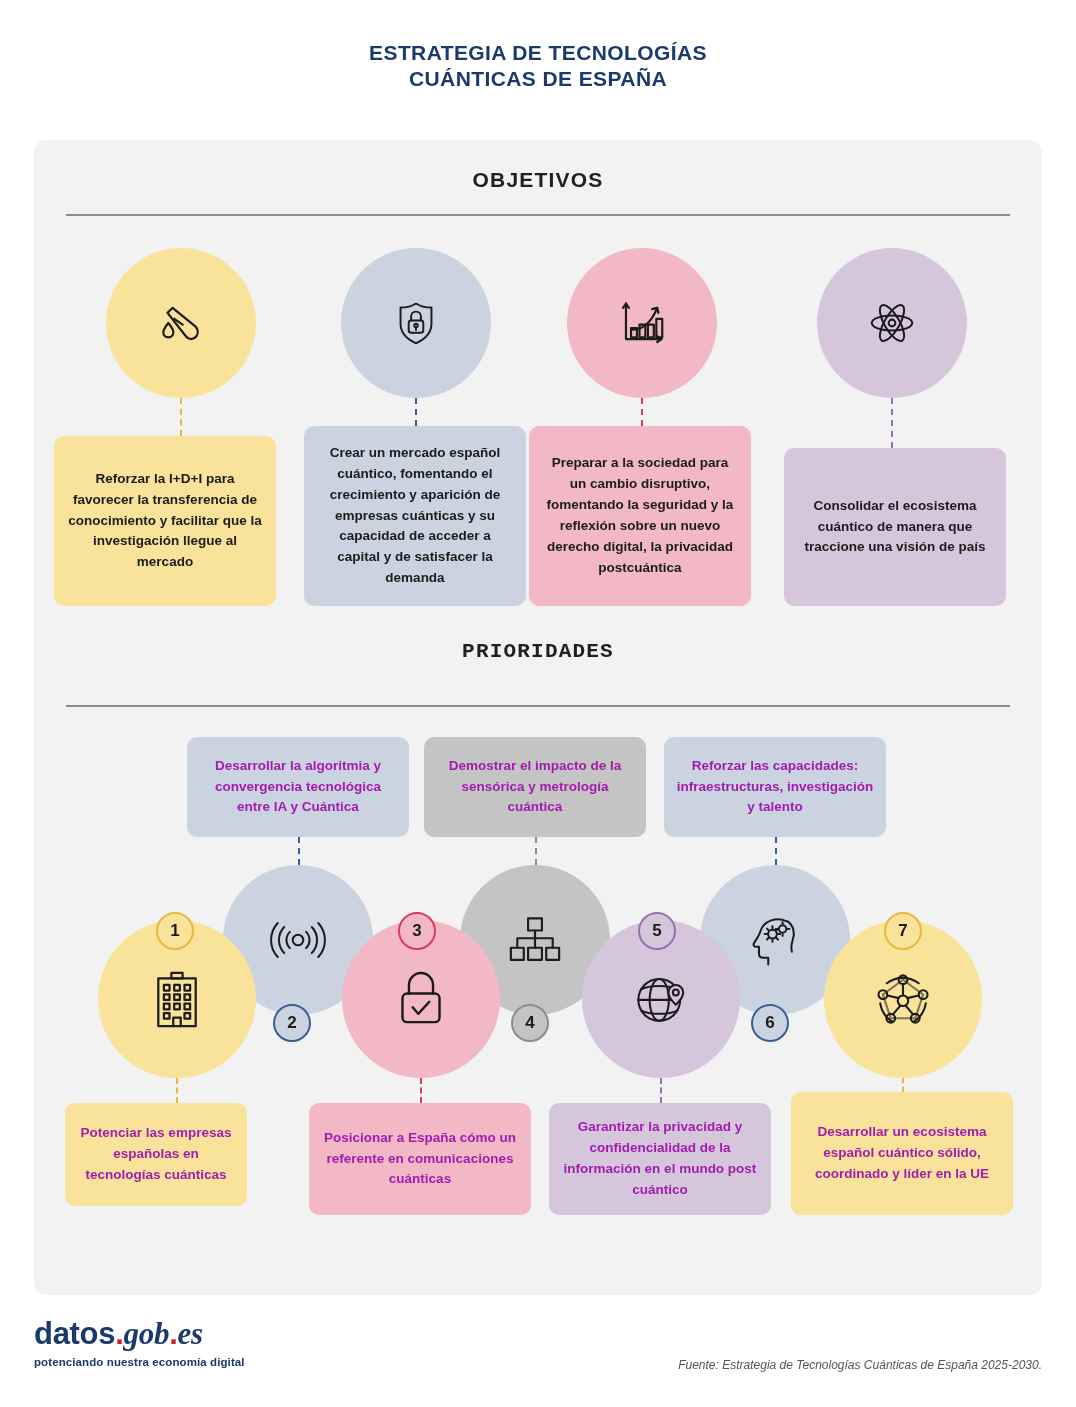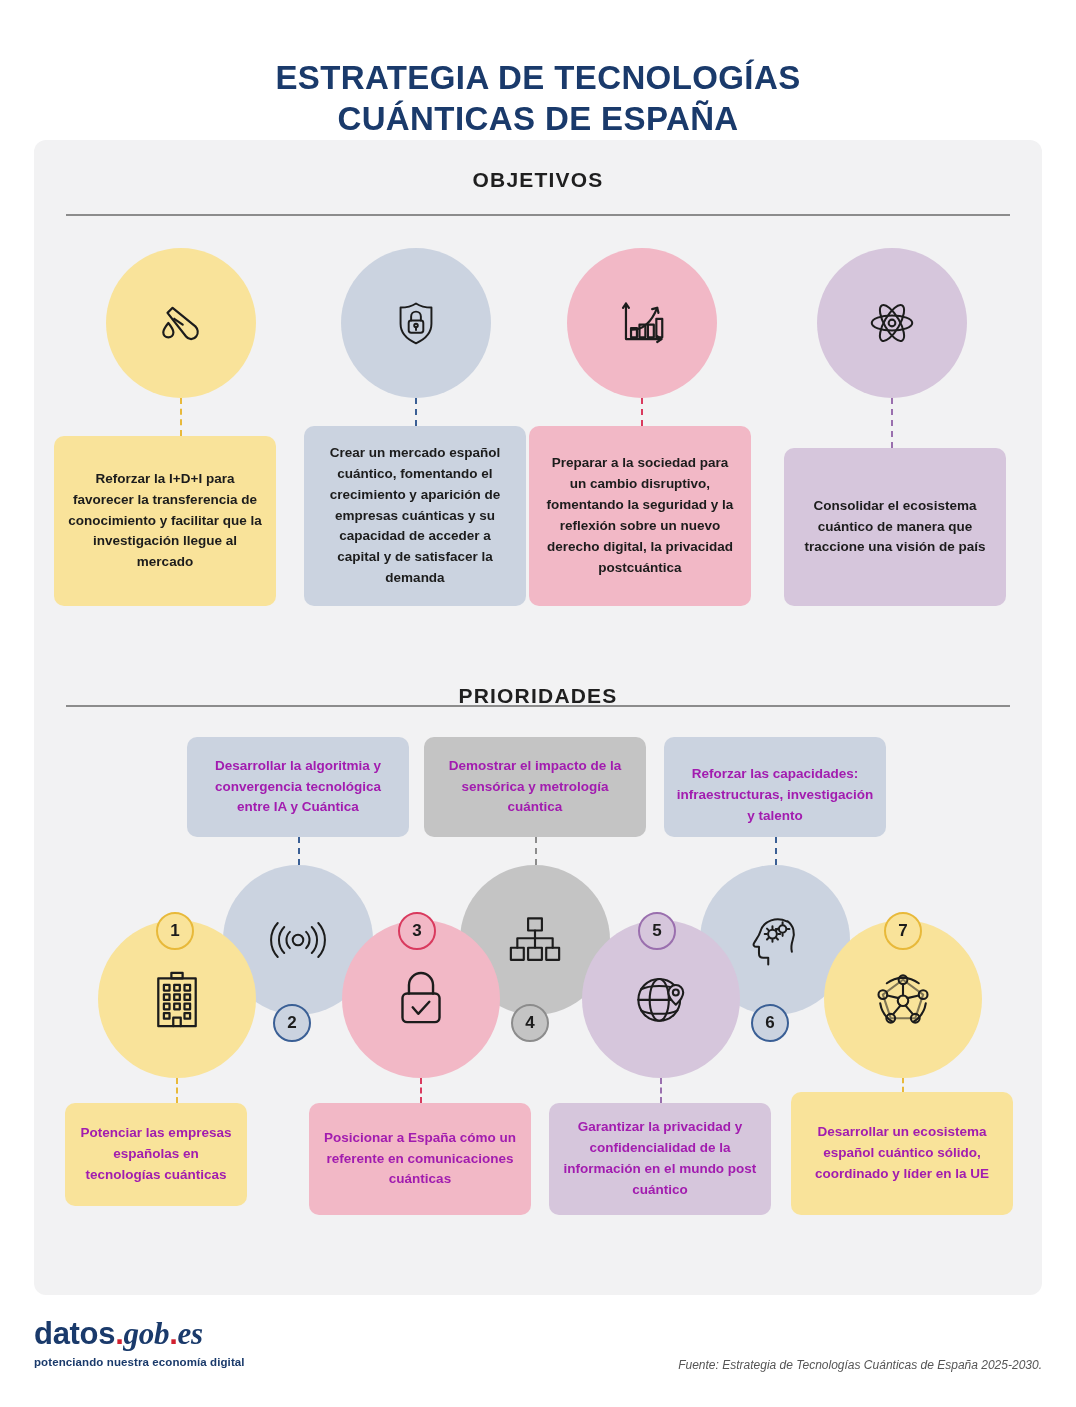--- a/index.html
+++ b/index.html
@@ -11,25 +11,24 @@
     overflow: hidden;
   }
   .page { position: relative; width: 1076px; height: 1407px; background: #ffffff; }
 
   
   .title {
     position: absolute;
     top: 40px; left: 0; width: 1076px;
     text-align: center;
     color: #1a3a6b;
-    font-size: 33px;
+    font-size: 21px;
     font-weight: 700;
     letter-spacing: 0.4px;
     line-height: 1.25;
-    margin-top: 17px;
   }
   .title .l2 { display: block; }
 
   
   .panel {
     position: absolute;
     top: 140px; left: 34px;
     width: 1008px; height: 1155px;
     background: #f2f2f3;
     border-radius: 12px;
@@ -202,34 +201,34 @@
           <ellipse cx="32" cy="32" rx="24" ry="9" transform="rotate(120 32 32)"></ellipse>
           <circle cx="32" cy="32" r="4"></circle>
         </svg>
       </span>
     </div>
     <div class="obj-conn" style="left:857px; top:258px; height:50px; border-color:#9a6fae;"></div>
     <div class="obj-box" style="left:750px; top:308px; width:222px; height:158px; background:#d6c6dc;">
       <span>Consolidar el ecosistema cuántico de manera que traccione una visión de país</span>
     </div>
 
-    <div class="sec-head" id="prioridades-head" style="top:544px;">PRIORIDADES</div>
+    <div class="sec-head" id="prioridades-head" style="top:500px;font-family:Liberation Mono, monospace;">PRIORIDADES</div>
     <div class="sec-rule" id="prioridades-rule" style="top:565px;"></div>
 
     <div class="pri-top-box" style="left:153px; top:597px; width:222px; height:100px; background:#cbd3e0;">
       <span>Desarrollar la algoritmia y convergencia tecnológica entre IA y Cuántica</span>
     </div>
     <div class="pri-conn" style="left:264px; top:697px; height:28px; border-color:#3a5f95;"></div>
 
     <div class="pri-top-box" style="left:390px; top:597px; width:222px; height:100px; background:#c4c4c4;">
       <span>Demostrar el impacto de la sensórica y metrología cuántica</span>
     </div>
     <div class="pri-conn" style="left:501px; top:697px; height:28px; border-color:#8c8c8c;"></div>
 
-    <div class="pri-top-box" style="left:630px; top:597px; width:222px; height:100px; background:#cbd3e0;align-items:flex-end;">
+    <div class="pri-top-box" style="left:630px; top:597px; width:222px; height:100px; background:#cbd3e0;">
       <span>Reforzar las capacidades: infraestructuras, investigación y talento</span>
     </div>
     <div class="pri-conn" style="left:741px; top:697px; height:28px; border-color:#3a5f95;"></div>
 
     <div class="pri-circle" style="left:189px; top:725px; width:150px; height:150px; background:#cbd3e0;">
       <span>
         <svg width="60" height="46" viewBox="0 0 74 52" fill="none" stroke="#1c1c1c" stroke-width="2.5" stroke-linecap="round">
           <circle cx="37" cy="26" r="6.5"></circle>
           <path d="M27 16 a14 14 0 0 0 0 20"></path>
           <path d="M47 16 a14 14 0 0 1 0 20"></path>

